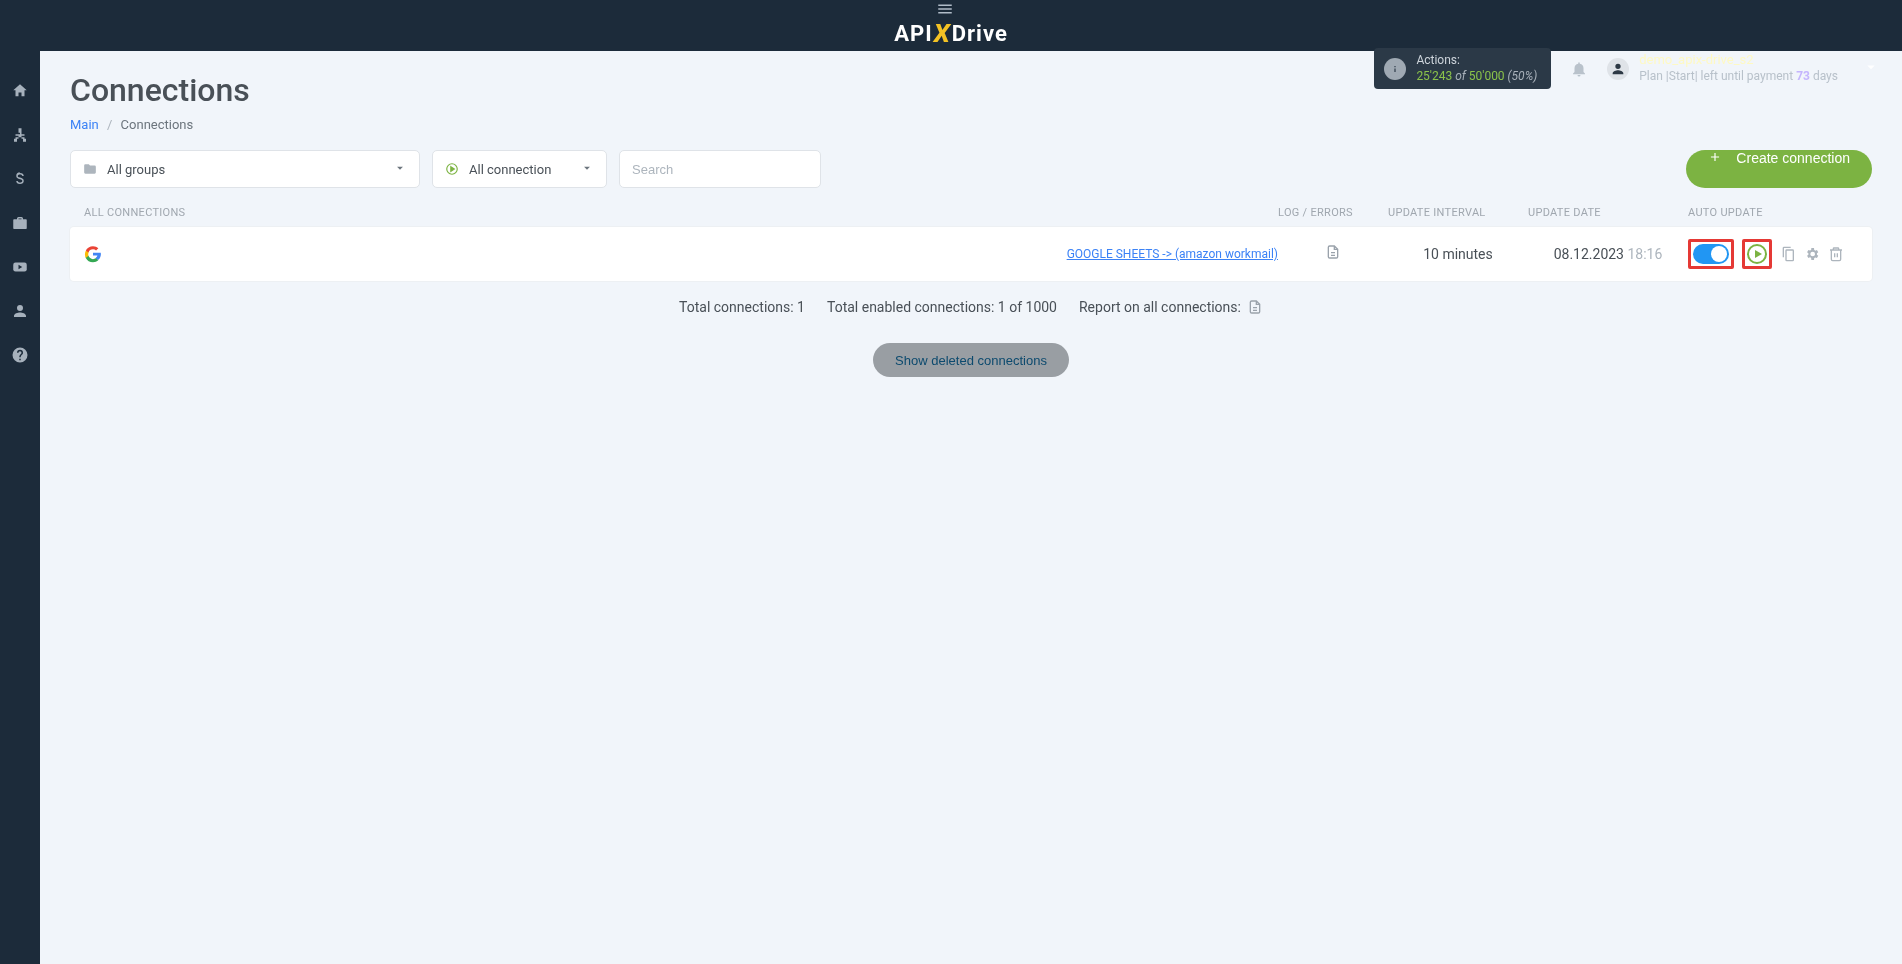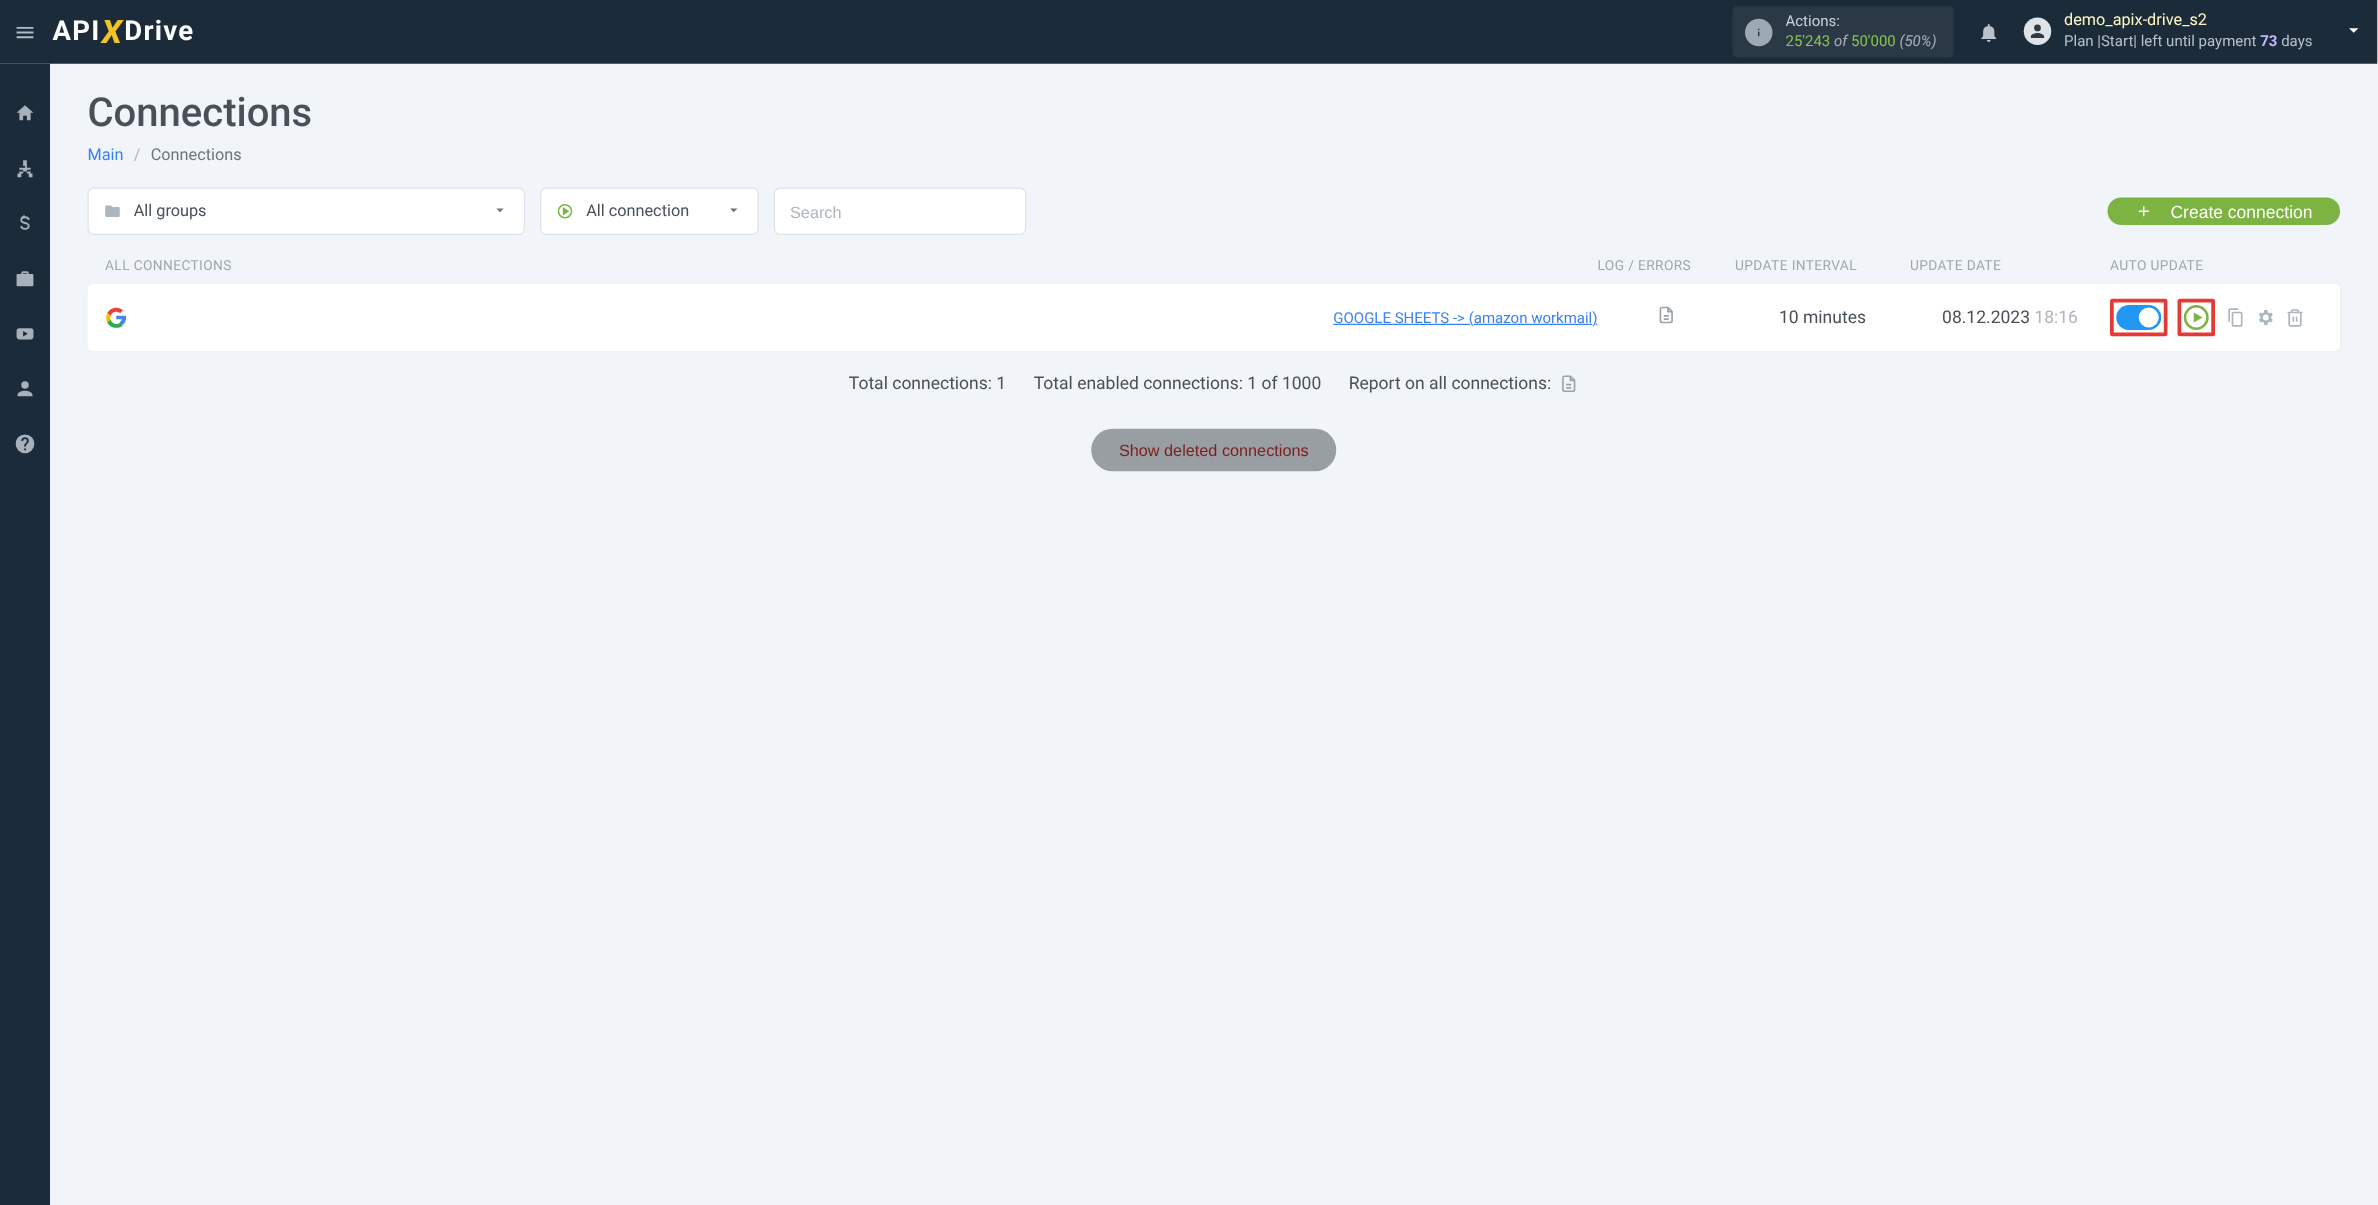--- a/index.html
+++ b/index.html
@@ -1,18 +1,18 @@
 <!DOCTYPE html>
 <html><head>
   <meta charset="utf-8">
   <style>
     * { margin: 0; padding: 0; box-sizing: border-box; }
     body { font-family: -apple-system, BlinkMacSystemFont, "Segoe UI", Roboto, Arial, sans-serif; background: #f1f5fa; color: #495057; }
     
-    .topbar { height: 51px; background: #1c2b3a; display: flex; align-items: center; padding: 0 10px; color: #fff; position: relative; }
+    .topbar { height: 51px; background: #1c2b3a; display: flex; align-items: center; padding: 0 22px; color: #fff; position: relative; flex-direction: column; }
     .hamburger { width: 20px; height: 20px; display: inline-flex; align-items: center; justify-content: center; cursor: pointer; margin-right: 12px; color:#b0bcc8;}
     .hamburger svg{width:18px;height:18px;}
     .logo { display: flex; align-items: center; font-weight: 700; font-size: 22px; letter-spacing: 1px; color:#fff;}
     .logo .api { color: #fff; }
     .logo .x { color: #f3c224; font-size:26px; font-weight:800; font-style:italic; margin:0 1px;}
     .logo .drive { color: #fff; }
     
     .top-right { margin-left: auto; display:flex; align-items:center; gap:18px; }
     .actions-box { background:#2b3947; border-radius:4px; padding:5px 14px 5px 10px; display:flex; align-items:center; gap:10px; }
     .actions-box .info-icon { width:22px; height:22px; background:#9fa9b3; border-radius:50%; display:flex; align-items:center; justify-content:center; color:#2b3947;}
@@ -48,21 +48,21 @@
     .toolbar { display:flex; align-items:center; gap:12px; margin-bottom:18px;}
     .dropdown { background:#fff; border:1px solid #dfe3e8; border-radius:5px; height:38px; display:flex; align-items:center; padding:0 12px; cursor:pointer; min-width:175px; position:relative;}
     .dropdown.groups{min-width:350px;}
     .dropdown .dicon{width:16px;height:16px;color:#adb5bd;margin-right:8px;display:flex;align-items:center;}
     .dropdown .dicon svg{width:14px;height:14px;}
     .dropdown .dlabel{color:#495057;font-size:13px;}
     .dropdown .dchev{margin-left:auto;color:#6c757d;}
     .dropdown .dchev svg{width:14px;height:14px;}
     .search-input{background:#fff;border:1px solid #dfe3e8;border-radius:5px;height:38px;padding:0 12px;font-size:13px;color:#495057;min-width:175px;outline:none;}
     .search-input::placeholder{color:#adb5bd;}
-    .create-btn{margin-left:auto;background:#7cb342;color:#fff;border:none;border-radius:20px;height:22px;padding:0 22px;font-size:14px;display:flex;align-items:center;gap:14px;cursor:pointer;}
+    .create-btn{margin-left:auto;background:#7cb342;color:#fff;border:none;border-radius:20px;height:38px;padding:0 22px;font-size:14px;display:flex;gap:14px;cursor:pointer;}
     .create-btn svg{width:14px;height:14px;}
     
     .table-header{display:flex;align-items:center;padding:0 14px 8px 14px;font-size:11px;color:#a0a7af;letter-spacing:0.3px;}
     .table-header .th-name{flex:1;}
     .table-header .th{text-align:left;}
     .th-log{width:110px;}
     .th-interval{width:140px;}
     .th-date{width:160px;}
     .th-auto{width:170px;text-align:left;}
     
@@ -81,21 +81,21 @@
     .toggle::after{content:'';position:absolute;right:2px;top:2px;width:16px;height:16px;background:#fff;border-radius:50%;}
     .play-btn{width:20px;height:20px;border:2px solid #7cb342;border-radius:50%;display:flex;align-items:center;justify-content:center;cursor:pointer;}
     .play-btn::after{content:'';border-left:7px solid #7cb342;border-top:4px solid transparent;border-bottom:4px solid transparent;margin-left:2px;}
     .action-ic{width:16px;height:16px;color:#adb5bd;cursor:pointer;display:flex;align-items:center;}
     .action-ic svg{width:16px;height:16px;}
     
     .summary{text-align:center;margin-top:18px;font-size:14px;color:#495057;display:flex;justify-content:center;gap:22px;align-items:center;flex-wrap:wrap;}
     .summary .report{display:inline-flex;align-items:center;gap:6px;}
     .summary .report svg{width:16px;height:16px;color:#9aa2ab;}
     
-    .deleted-btn{display:block;margin:28px auto 0;background:#999ea3;color:#7f1d1d;border:none;border-radius:20px;height:34px;padding:0 22px;font-size:13px;cursor:pointer;}
+    .deleted-btn{display:block;margin:28px auto 0;background:#999ea3;color:#0c4a6e;border:none;border-radius:20px;height:34px;padding:0 22px;font-size:13px;cursor:pointer;}
   </style>
 </head>
 <body>
 
 <div class="topbar">
   <div class="hamburger">
     <svg viewBox="0 0 24 24" fill="currentColor">
         <path d="M3 6h18v2H3V6zm0 5h18v2H3v-2zm0 5h18v2H3v-2z"></path>
       </svg>
   </div>

